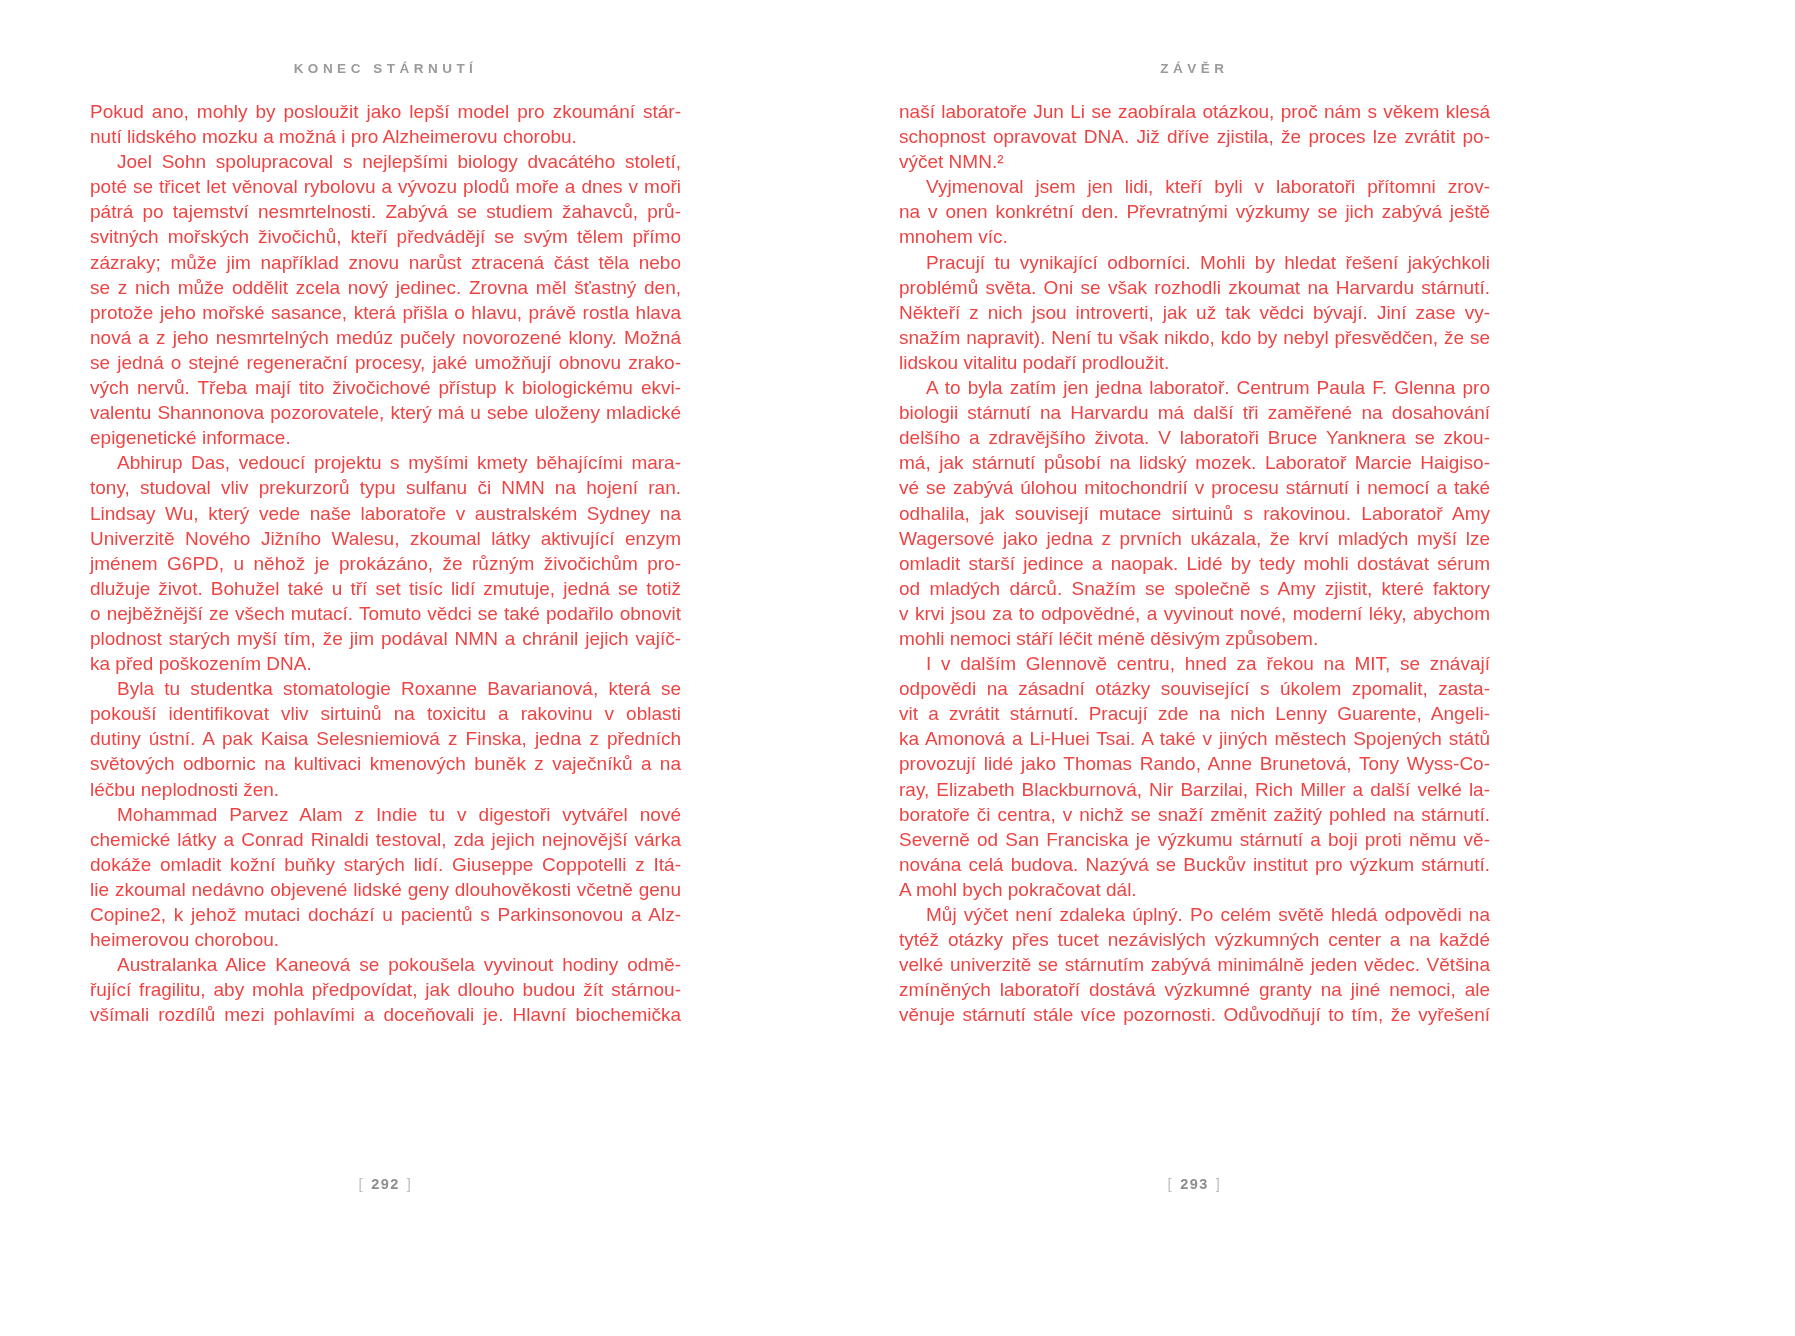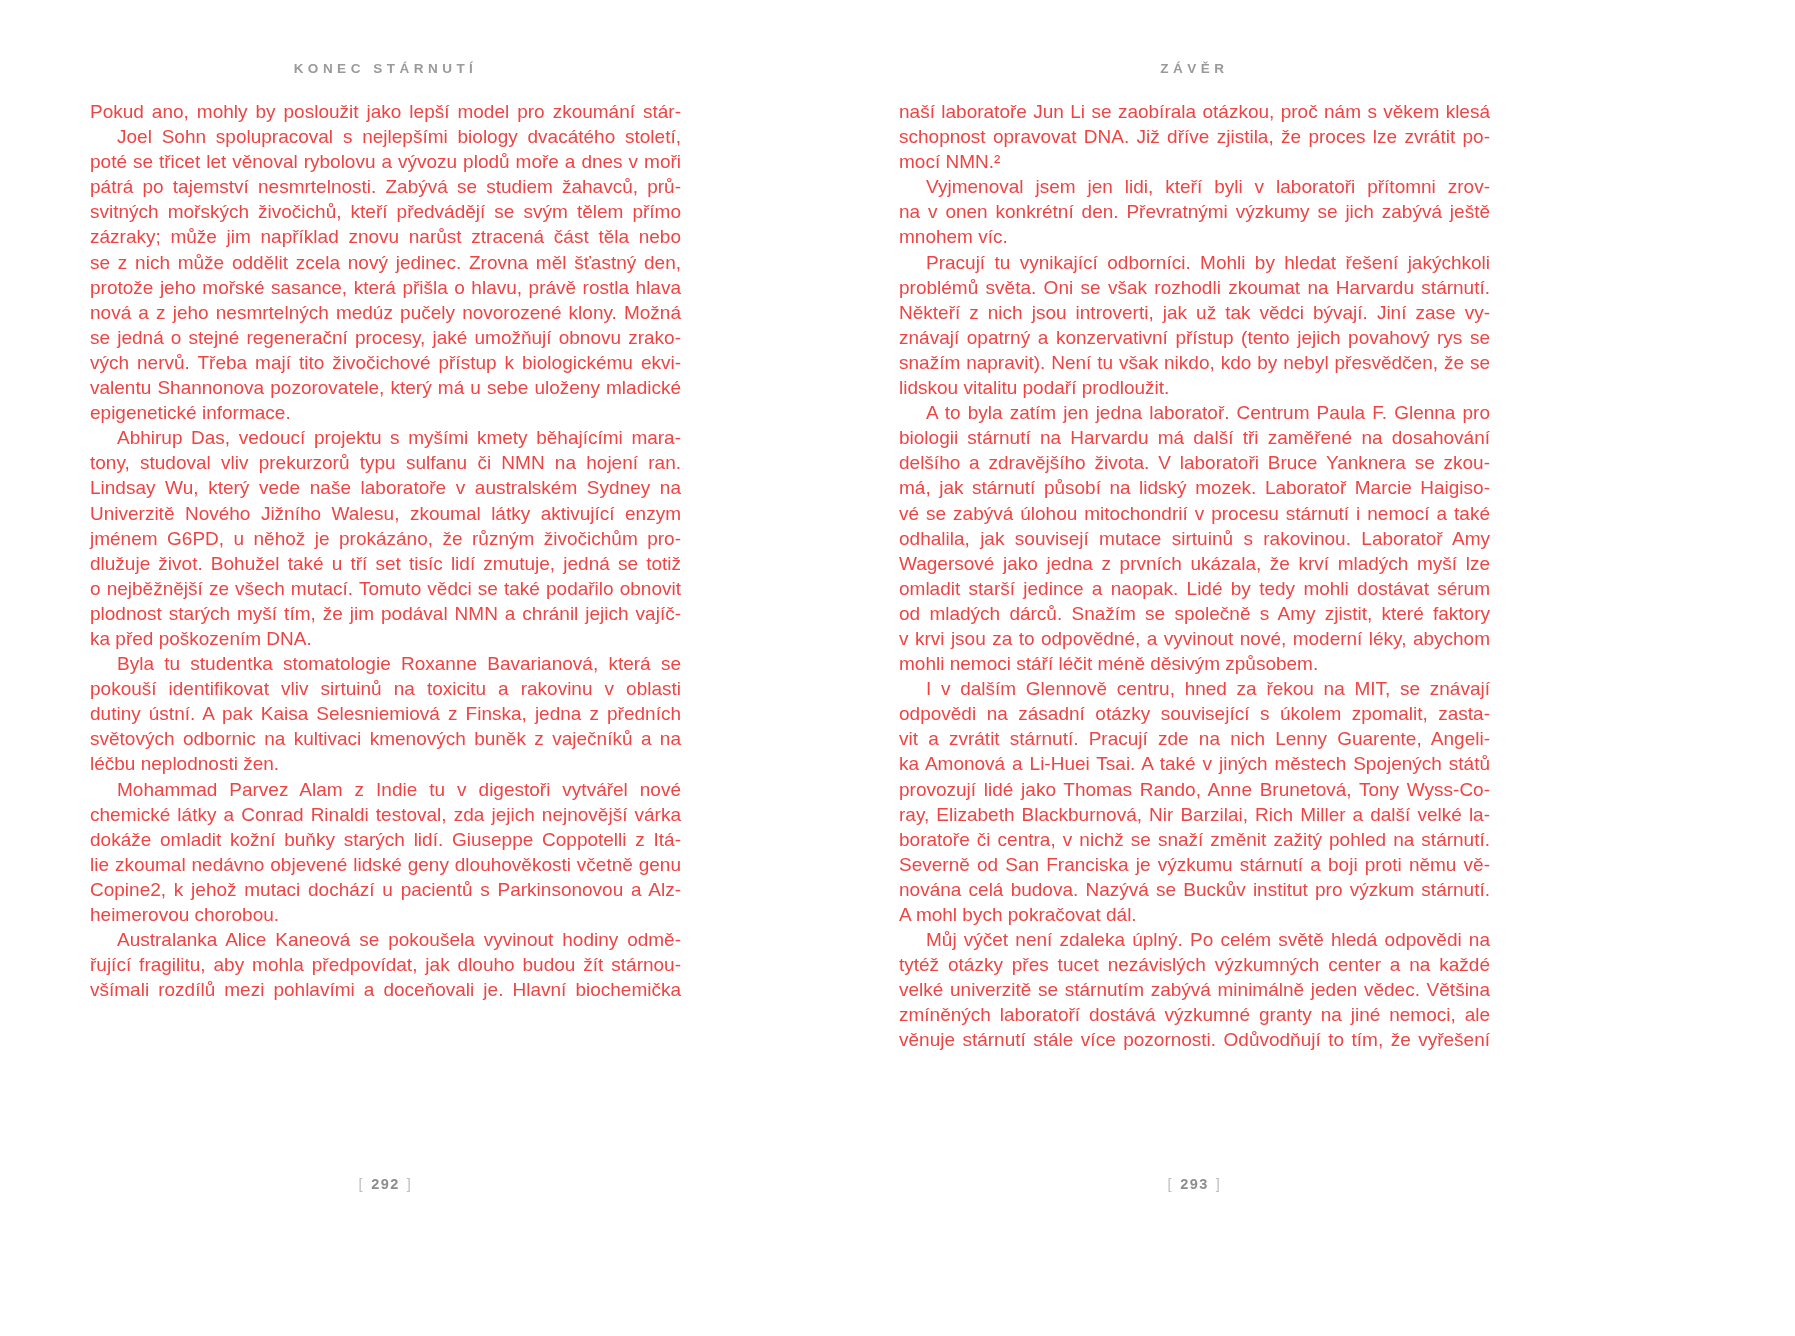--- a/index.html
+++ b/index.html
@@ -49,20 +49,21 @@
   .folio .bracket { color: #bdbdbd; font-weight: 400; }
   .folio .num { margin: 0 7px; }
 </style>
 </head>
 <body>
 
 <div class="column" id="col-left">
   <div class="running-head">KONEC STÁRNUTÍ</div>
   <div class="body-text">
       <div class="line">Pokud ano, mohly by posloužit jako lepší model pro zkoumání stár-</div>
+      <div class="line para-end">nutí lidského mozku a možná i pro Alzheimerovu chorobu.</div>
       <div class="line indent">Joel Sohn spolupracoval s nejlepšími biology dvacátého století,</div>
       <div class="line">poté se třicet let věnoval rybolovu a vývozu plodů moře a dnes v moři</div>
       <div class="line">pátrá po tajemství nesmrtelnosti. Zabývá se studiem žahavců, prů-</div>
       <div class="line">svitných mořských živočichů, kteří předvádějí se svým tělem přímo</div>
       <div class="line">zázraky; může jim například znovu narůst ztracená část těla nebo</div>
       <div class="line">se z nich může oddělit zcela nový jedinec. Zrovna měl šťastný den,</div>
       <div class="line">protože jeho mořské sasance, která přišla o hlavu, právě rostla hlava</div>
       <div class="line">nová a z jeho nesmrtelných medúz pučely novorozené klony. Možná</div>
       <div class="line">se jedná o stejné regenerační procesy, jaké umožňují obnovu zrako-</div>
       <div class="line">vých nervů. Třeba mají tito živočichové přístup k biologickému ekvi-</div>
@@ -95,28 +96,27 @@
   <div class="folio">
     <span class="bracket">[</span><span class="num">292</span><span class="bracket">]</span>
   </div>
 </div>
 
 <div class="column" id="col-right">
   <div class="running-head">ZÁVĚR</div>
   <div class="body-text">
       <div class="line">naší laboratoře Jun Li se zaobírala otázkou, proč nám s věkem klesá</div>
       <div class="line">schopnost opravovat DNA. Již dříve zjistila, že proces lze zvrátit po-</div>
-      <div class="line para-end">mocí NMN.²</div>
+      <div class="line para-end">výčet NMN.²</div>
       <div class="line indent">Vyjmenoval jsem jen lidi, kteří byli v laboratoři přítomni zrov-</div>
       <div class="line">na v onen konkrétní den. Převratnými výzkumy se jich zabývá ještě</div>
       <div class="line para-end">mnohem víc.</div>
       <div class="line indent">Pracují tu vynikající odborníci. Mohli by hledat řešení jakýchkoli</div>
       <div class="line">problémů světa. Oni se však rozhodli zkoumat na Harvardu stárnutí.</div>
       <div class="line">Někteří z nich jsou introverti, jak už tak vědci bývají. Jiní zase vy-</div>
-      <div class="line">znávají opatrný a konzervativní přístup (tento jejich povahový rys se</div>
       <div class="line">snažím napravit). Není tu však nikdo, kdo by nebyl přesvědčen, že se</div>
       <div class="line para-end">lidskou vitalitu podaří prodloužit.</div>
       <div class="line indent">A to byla zatím jen jedna laboratoř. Centrum Paula F. Glenna pro</div>
       <div class="line">biologii stárnutí na Harvardu má další tři zaměřené na dosahování</div>
       <div class="line">delšího a zdravějšího života. V laboratoři Bruce Yanknera se zkou-</div>
       <div class="line">má, jak stárnutí působí na lidský mozek. Laboratoř Marcie Haigiso-</div>
       <div class="line">vé se zabývá úlohou mitochondrií v procesu stárnutí i nemocí a také</div>
       <div class="line">odhalila, jak souvisejí mutace sirtuinů s rakovinou. Laboratoř Amy</div>
       <div class="line">Wagersové jako jedna z prvních ukázala, že krví mladých myší lze</div>
       <div class="line">omladit starší jedince a naopak. Lidé by tedy mohli dostávat sérum</div>

